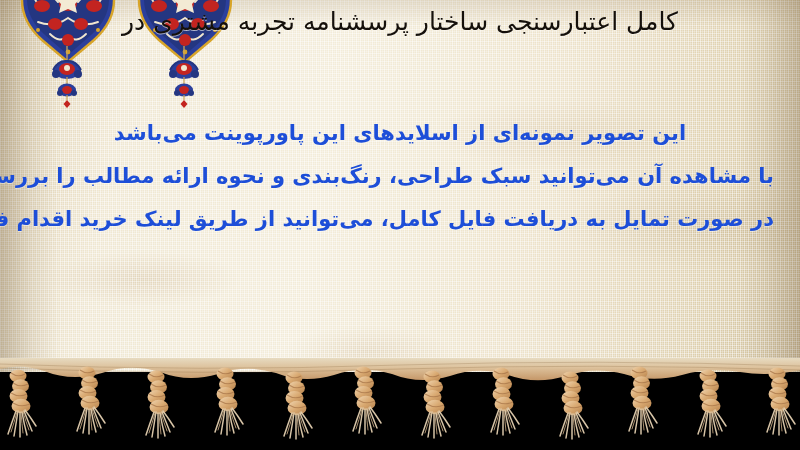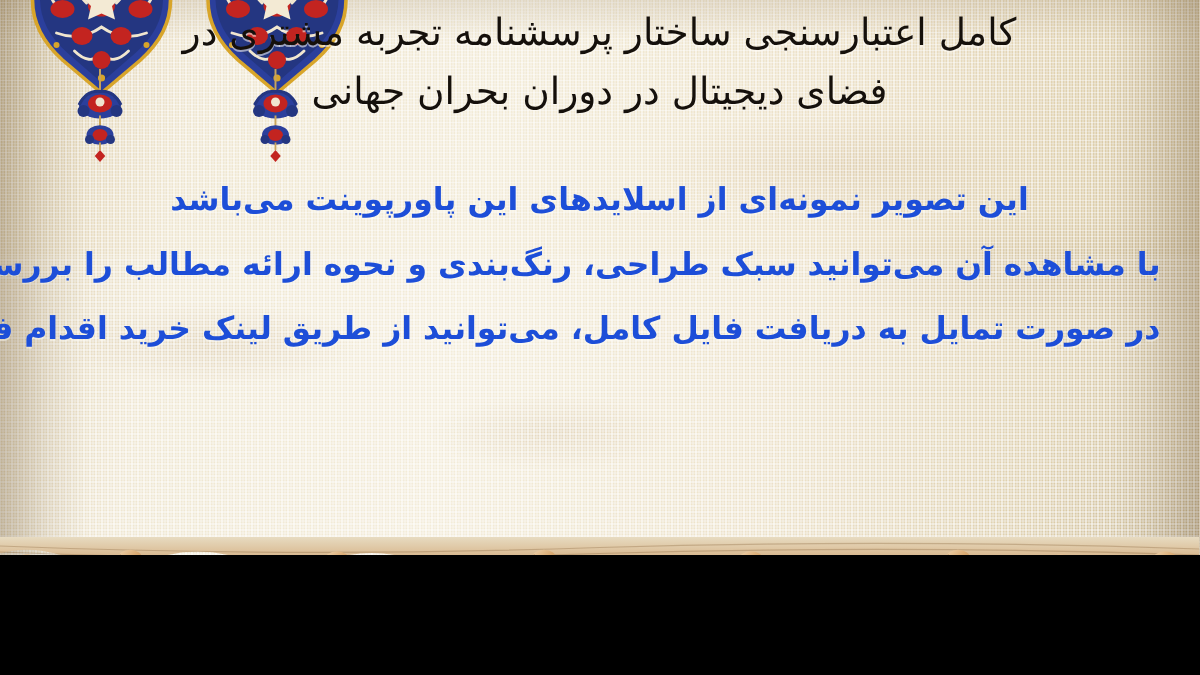--- a/index.html
+++ b/index.html
@@ -4,21 +4,21 @@
 <title>Persian Carpet Slide</title>
 <style>
   html, body {
     margin: 0;
     padding: 0;
     background: #000;
   }
   #slide {
     position: relative;
     width: 800px;
-    height: 370px;
+    height: 450px;
     overflow: hidden;
     font-family: "DejaVu Sans", "Liberation Sans", sans-serif;
     background-color: #e6dcc6;
   }
 
   
   .cloth {
     position: absolute;
     inset: 0 0 0 0;
     background-color: #e9dfc9;
@@ -237,21 +237,20 @@
 
       <g transform="translate(185,0)">
         <use href="#medallion" x="0" y="0"></use>
         <use href="#pendant-drop" x="-1" y="62"></use>
       </g>
     </svg>
   </div>
 
   <div class="title-block">
     <div class="title-line l1">کامل اعتبارسنجی ساختار پرسشنامه تجربه مشتری در</div>
-    <div class="title-line l2">فضای دیجیتال در دوران بحران جهانی</div>
   </div>
 
   <div class="body-block">
     <div class="body-line">این تصویر نمونه‌ای از اسلایدهای این پاورپوینت می‌باشد</div>
     <div class="body-line">با مشاهده آن می‌توانید سبک طراحی، رنگ‌بندی و نحوه ارائه مطالب را بررسی نمایید</div>
     <div class="body-line">در صورت تمایل به دریافت فایل کامل، می‌توانید از طریق لینک خرید اقدام فرمایید</div>
   </div>
 
   <div class="black-base"></div>
 

